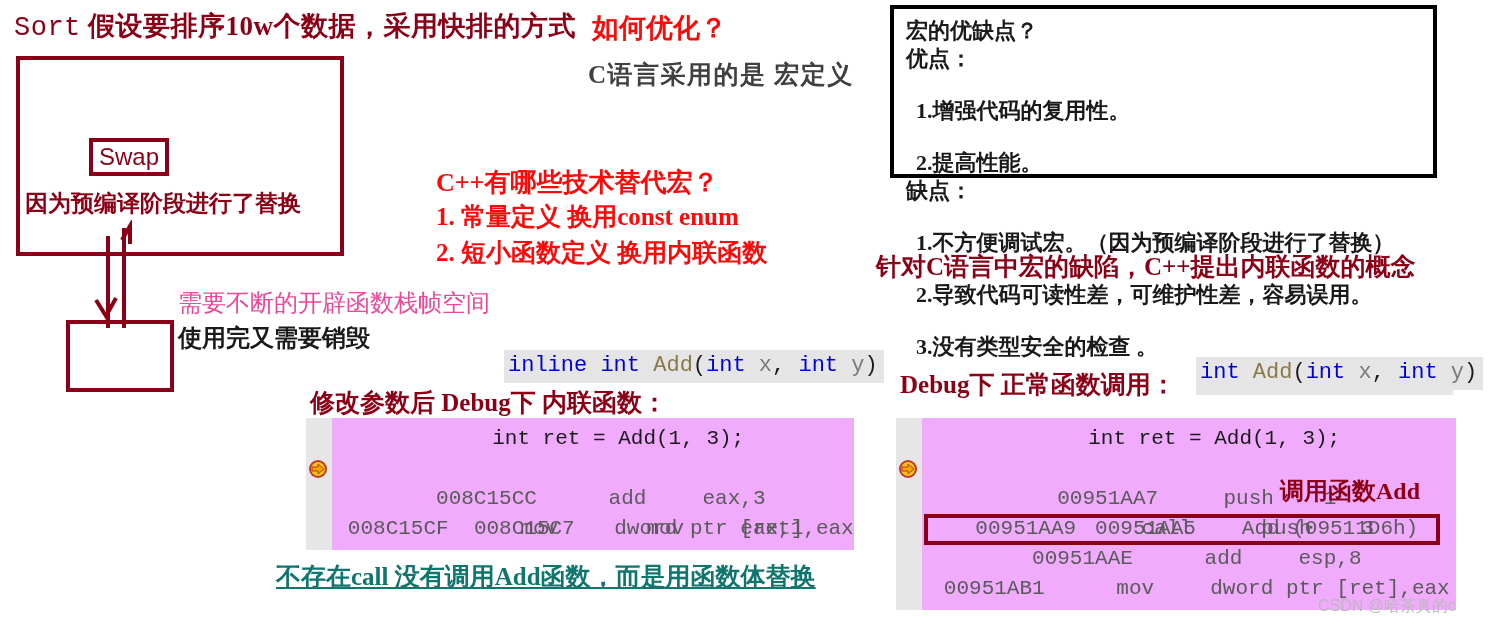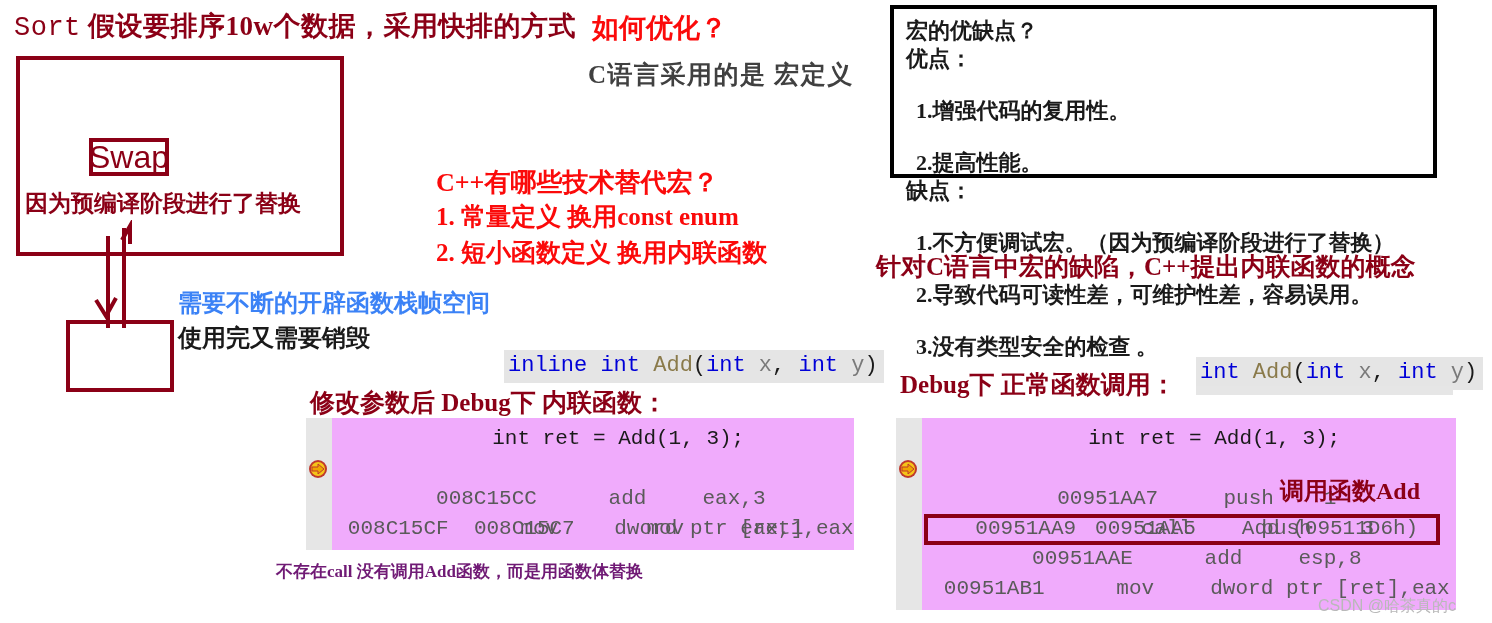--- a/index.html
+++ b/index.html
@@ -28,21 +28,21 @@
   #sort-box{
     left:16px;top:56px;width:328px;height:200px;
     border:4px solid #8b0016;box-sizing:border-box;
   }
   #swap-box{
     left:89px;top:138px;width:80px;height:38px;
     border:4px solid #8b0016;box-sizing:border-box;
     display:flex;align-items:center;justify-content:center;
   }
   #swap-box span{
-    color:#8b0016;font-size:32px;line-height:1;
+    color:#8b0016;font-size:24px;line-height:1;
     font-family:"Liberation Sans","DejaVu Sans",sans-serif;
   }
   #swap-note{
     left:25px;top:188px;
     font-size:23px;color:#8b0016;white-space:nowrap;
     font-family:"Liberation Serif","DejaVu Serif",serif;font-weight:600;
   }
   #stack-box{
     left:66px;top:320px;width:108px;height:72px;
     border:4px solid #8b0016;box-sizing:border-box;
@@ -87,22 +87,22 @@
     font-family:"Liberation Serif","DejaVu Serif",serif;font-weight:600;
   }
   #macro-box div.ind{padding-left:10px;margin-top:24px;}
   #macro-conclusion{
     left:876px;top:250px;font-size:25px;color:#8b0016;white-space:nowrap;
     font-family:"Liberation Serif","DejaVu Serif",serif;font-weight:600;
   }
 
   
   #stack-note-1{
-    left:178px;top:287px;font-size:24px;color:#3b82f6;white-space:nowrap;
-    font-family:"Liberation Serif","DejaVu Serif",serif;font-weight:700;
+    left:178px;top:287px;font-size:24px;color:#ec4899;white-space:nowrap;
+    font-family:"Liberation Serif","DejaVu Serif",serif;font-weight:400;
   }
   #stack-note-2{
     left:178px;top:322px;font-size:24px;color:#1a1a1a;white-space:nowrap;
     font-family:"Liberation Serif","DejaVu Serif",serif;font-weight:600;
   }
 
   
   .sig{
     background:#e5e5e5;
     font-family:"Liberation Mono","DejaVu Sans Mono",monospace;
@@ -156,23 +156,24 @@
     border:4px solid #8b0016;box-sizing:border-box;
   }
   #call-annot{
     left:1280px;top:475px;font-size:24px;color:#8b0016;white-space:nowrap;
     font-family:"Liberation Serif","DejaVu Serif",serif;font-weight:600;
     z-index:5;
   }
 
   
   #bottom-note{
-    left:276px;top:560px;font-size:17px;color:#701a75;white-space:nowrap;
+    left:276px;top:560px;font-size:25px;color:#0f766e;white-space:nowrap;
     font-family:"Liberation Serif","DejaVu Serif",serif;font-weight:600;
     z-index:6;
+    text-decoration:underline;
   }
 
   
   #watermark{
     left:1318px;top:596px;font-size:16px;color:#b9b9b9;white-space:nowrap;
     font-family:"Liberation Sans","DejaVu Sans",sans-serif;
   }
 </style>
 </head>
 <body>

